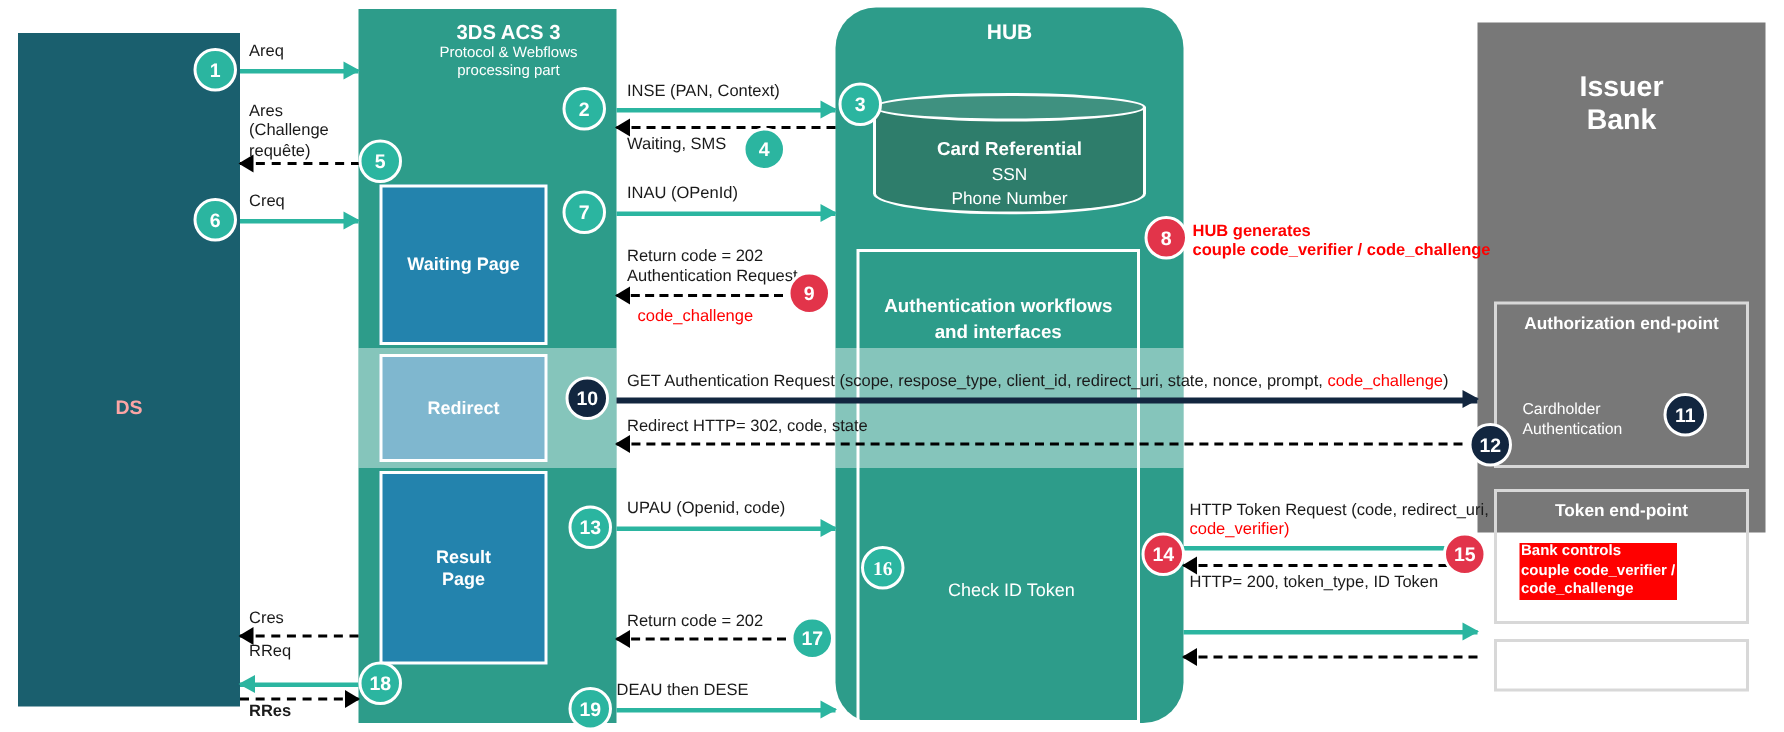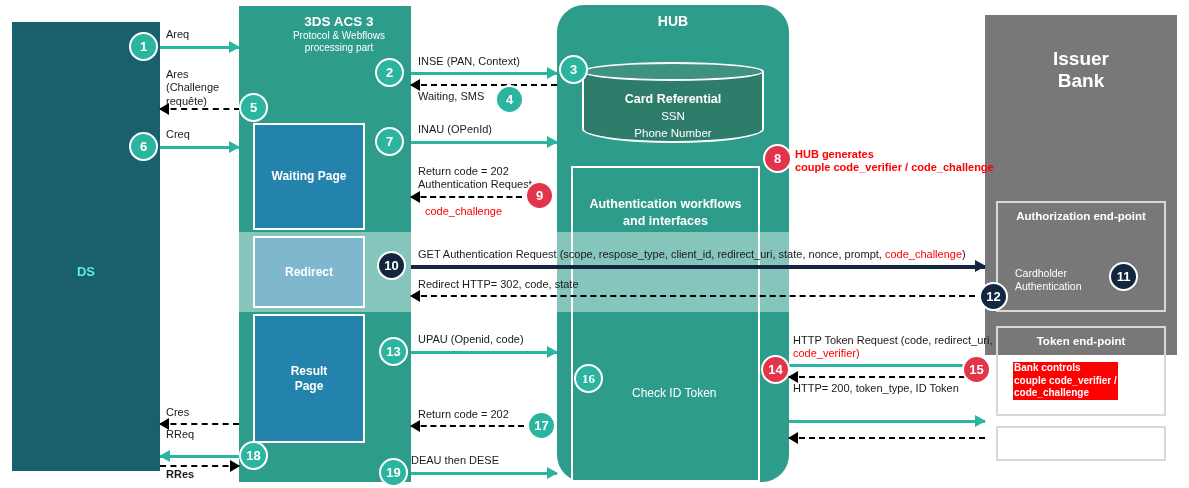--- a/index.html
+++ b/index.html
@@ -47,21 +47,21 @@
   }
   .panel-sub {
     font-weight: normal;
     font-size: 10px;
     display: block;
   }
   .ds-label {
     position: absolute;
     left: 0; right: 0;
     text-align: center;
-    color: #5eead4;
+    color: #fca5a5;
     font-weight: bold;
     font-size: 13px;
   }
   
   .pagebox {
     position: absolute;
     background: #2383ad;
     border: 2px solid #ffffff;
     box-sizing: border-box;
     color: #ffffff;

